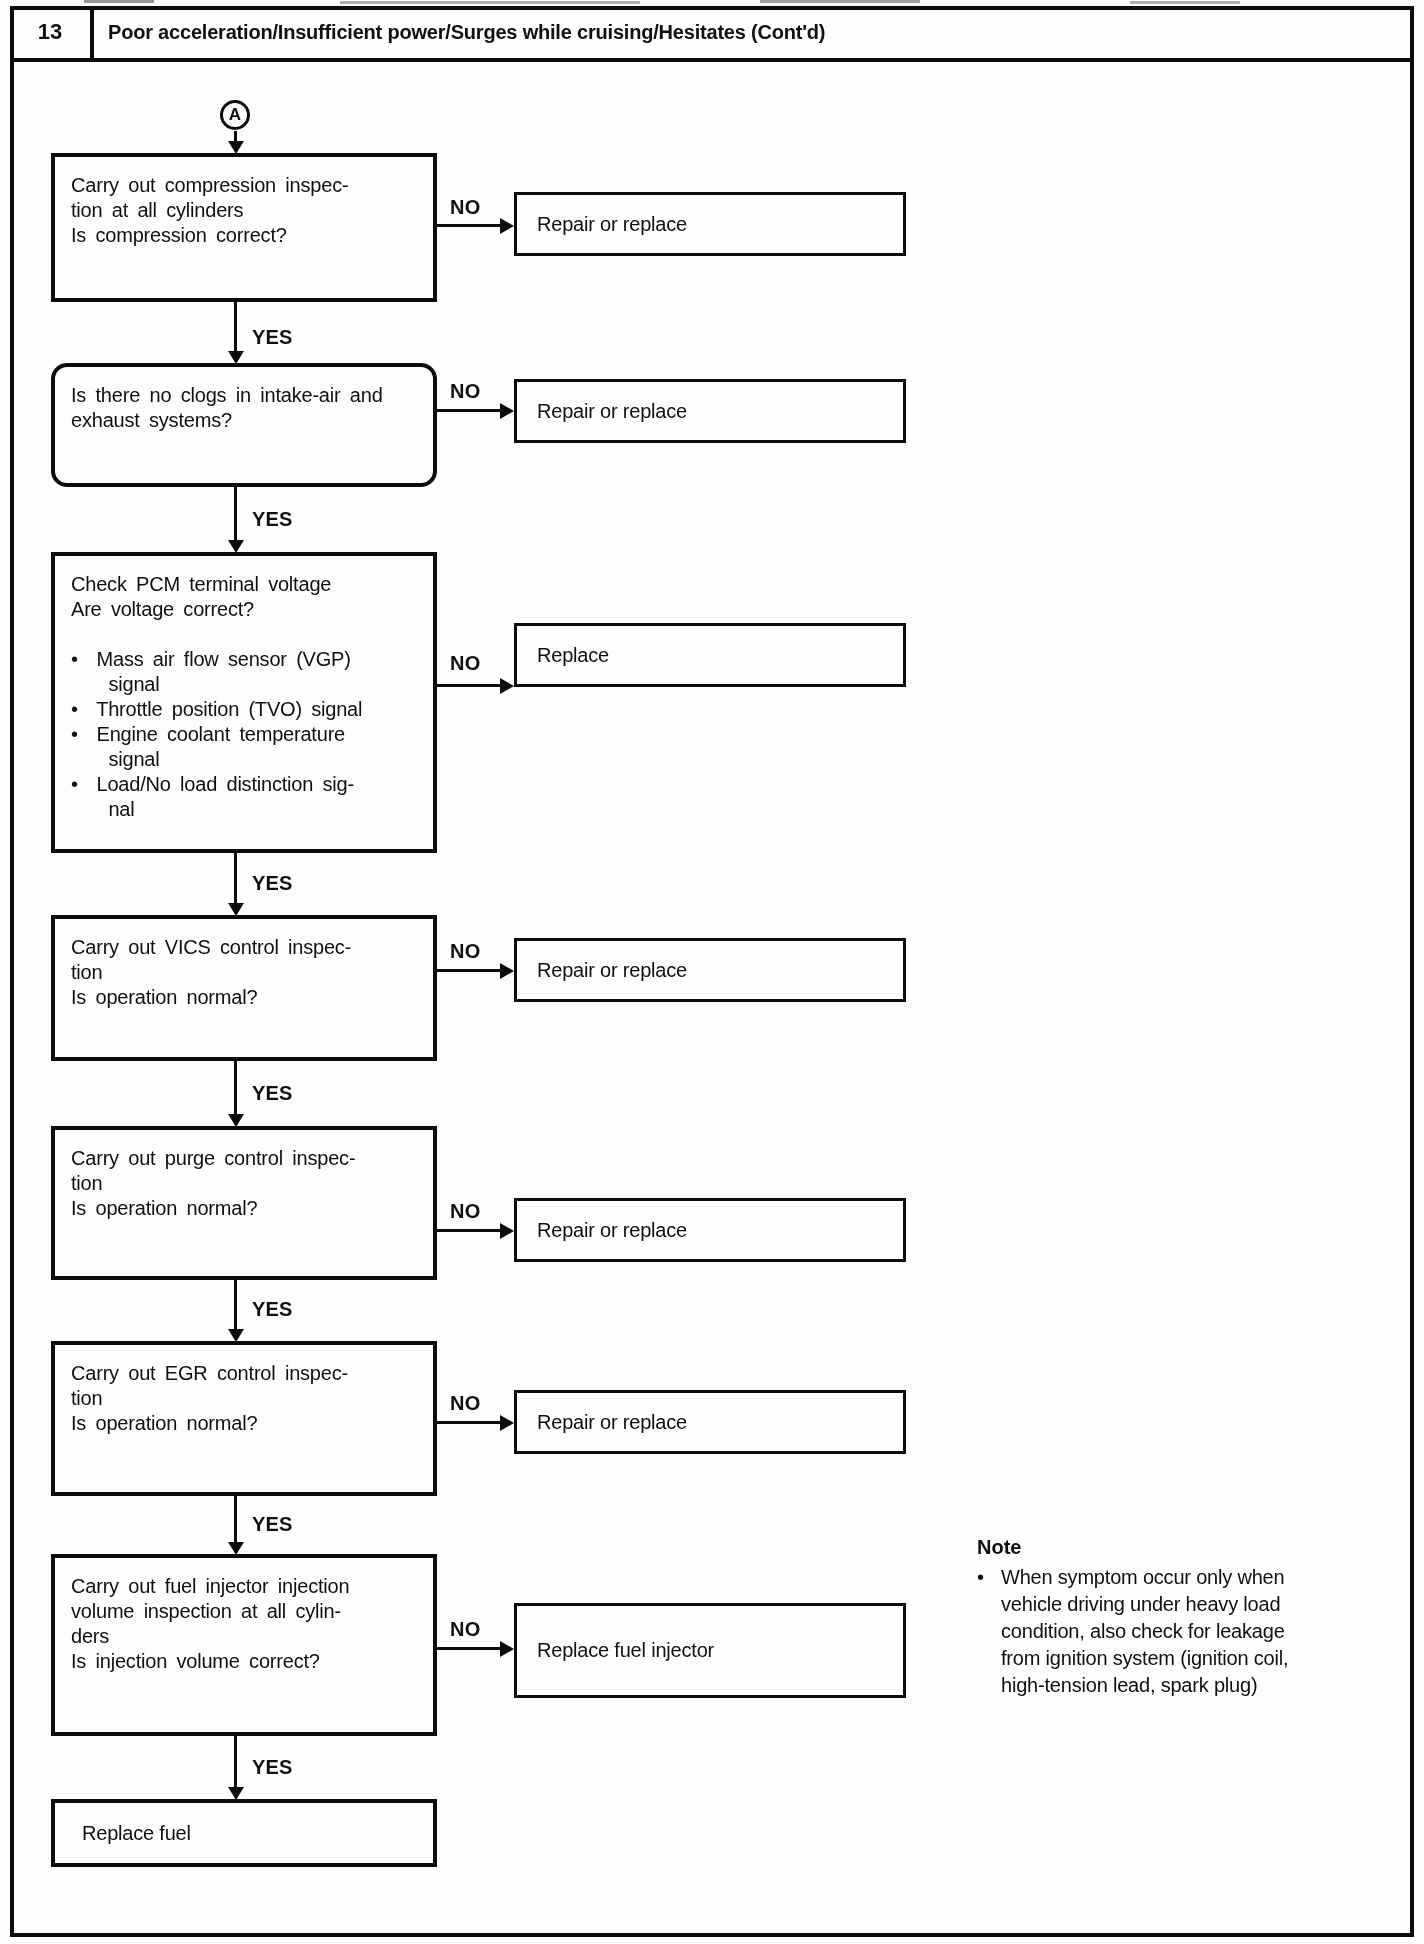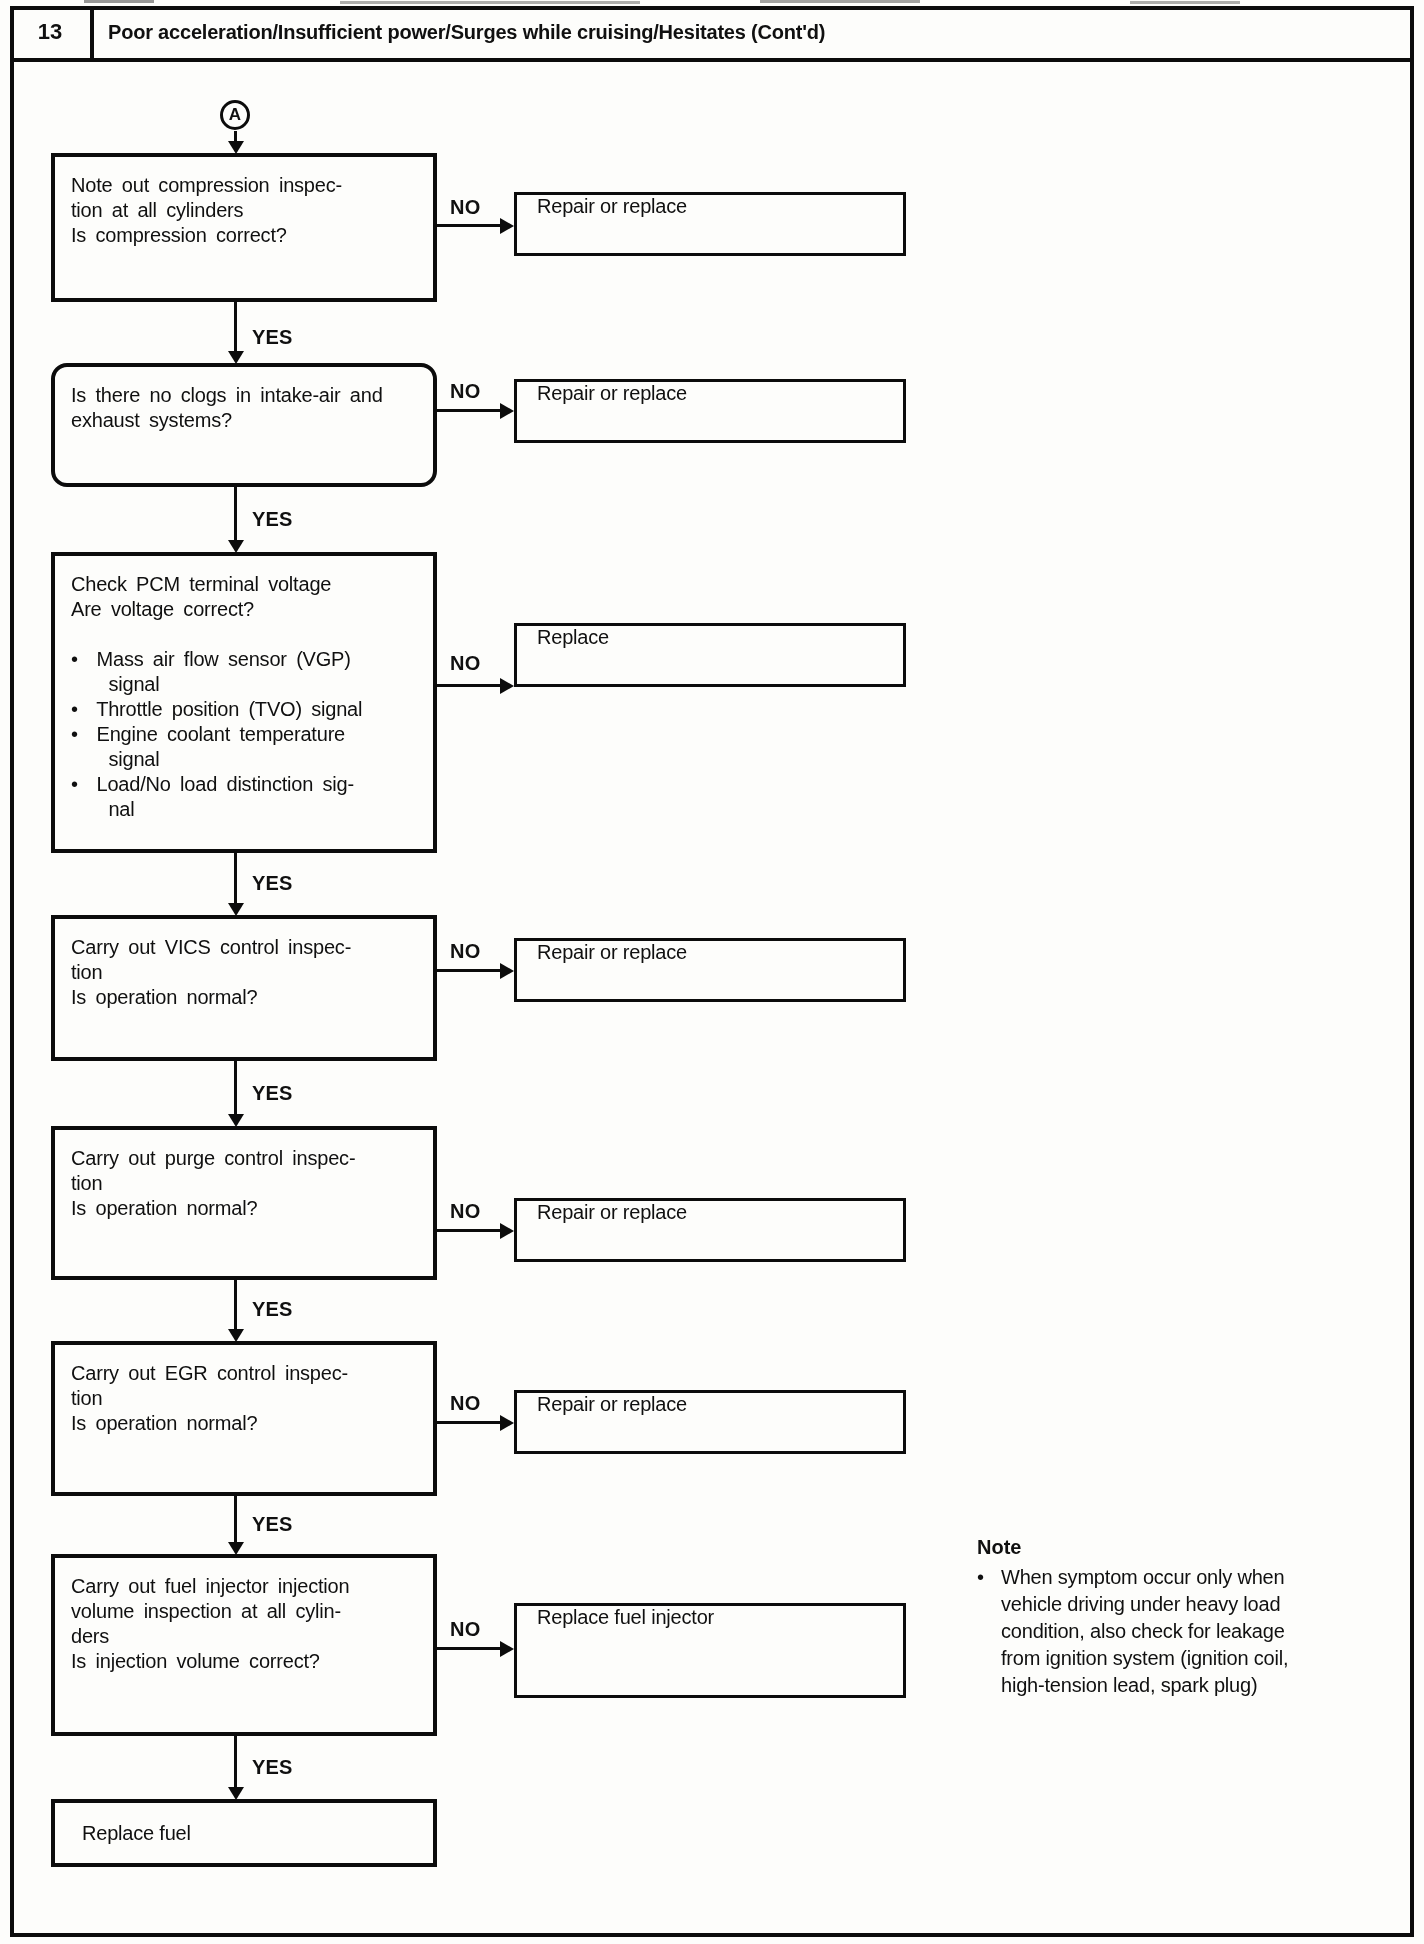--- a/index.html
+++ b/index.html
@@ -17,21 +17,21 @@
   .numcell-sep{position:absolute;left:90px;top:6px;width:4px;height:56px;background:#0c0c0c;}
   .page-number{position:absolute;left:10px;top:6px;width:80px;height:52px;display:flex;align-items:center;justify-content:center;font-size:22px;font-weight:700;}
   .page-title{position:absolute;left:108px;top:6px;height:52px;line-height:52px;font-size:20px;font-weight:700;letter-spacing:-0.2px;white-space:nowrap;}
   
   .scanmark{position:absolute;background:#1a1a1a;}
   
   .connector{position:absolute;left:220px;top:100px;width:30px;height:30px;border:3px solid #0c0c0c;border-radius:50%;display:flex;align-items:center;justify-content:center;font-size:17px;font-weight:700;}
   
   .qbox{position:absolute;left:51px;width:386px;border:4px solid #0c0c0c;background:#fdfdfb;}
   .qtext{padding:16px 14px 0 16px;font-size:20px;line-height:25px;letter-spacing:-0.2px;word-spacing:4px;white-space:pre-wrap;}
-  .rbox{position:absolute;left:514px;width:392px;border:3px solid #0c0c0c;background:#fdfdfb;display:flex;align-items:flex-start;}
+  .rbox{position:absolute;left:514px;width:392px;border:3px solid #0c0c0c;background:#fdfdfb;display:flex;align-items:center;}
   .rtext{padding-left:20px;font-size:20px;letter-spacing:-0.2px;}
   
   .vline{position:absolute;left:234px;width:3px;background:#0c0c0c;}
   .vhead{position:absolute;left:228px;width:0;height:0;border-left:8px solid transparent;border-right:8px solid transparent;border-top:13px solid #0c0c0c;}
   .hline{position:absolute;left:437px;width:65px;height:3px;background:#0c0c0c;}
   .hhead{position:absolute;left:500px;width:0;height:0;border-top:8px solid transparent;border-bottom:8px solid transparent;border-left:14px solid #0c0c0c;}
   .yes-label{position:absolute;left:252px;width:70px;height:26px;font-size:20px;font-weight:700;letter-spacing:0.2px;}
   .no-label{position:absolute;left:450px;width:56px;height:26px;font-size:20px;font-weight:700;letter-spacing:0.2px;}
   
   .note-heading{position:absolute;left:977px;top:1536px;font-size:20px;font-weight:700;}
@@ -53,21 +53,21 @@
 <div class="page-title">Poor acceleration/Insufficient power/Surges while cruising/Hesitates (Cont'd)</div>
 
 <div class="connector">
   <span>A</span>
 </div>
 <div class="vline" style="top:131px;height:11px;"></div>
 <div class="vhead" style="top:141px;"></div>
 
 <div class="group">
   <div class="qbox" style="top:153px;height:149px;">
-    <div class="qtext">Note out compression inspec-
+    <div class="qtext">Carry out compression inspec-
 tion at all cylinders
 Is compression correct?</div>
   </div>
   <div class="no-label" style="top:196px;">NO</div>
   <div class="hline" style="top:224px;"></div>
   <div class="hhead" style="top:218px;"></div>
   <div class="rbox" style="top:192px;height:64px;">
     <span class="rtext">Repair or replace</span>
   </div>
   <div class="vline" style="top:302px;height:49px;"></div>

